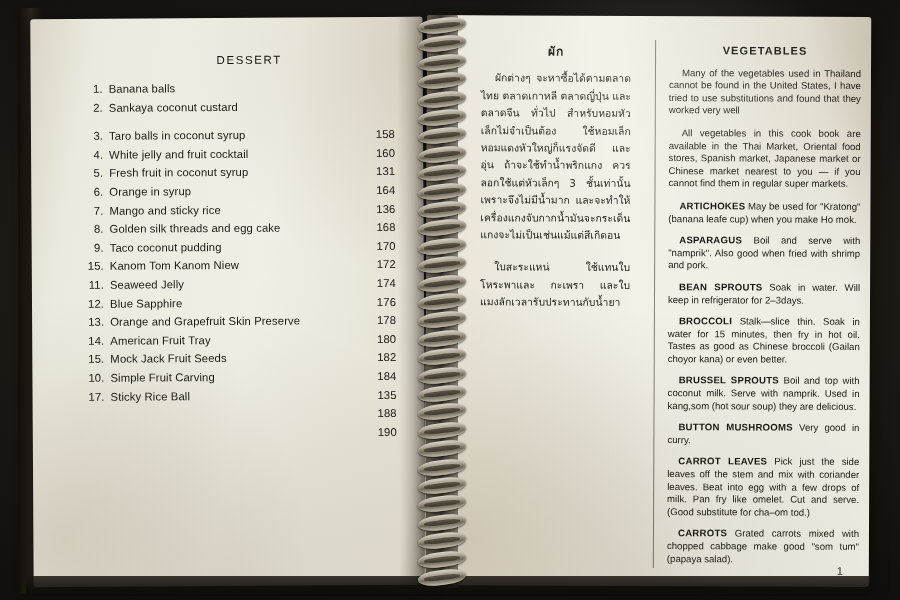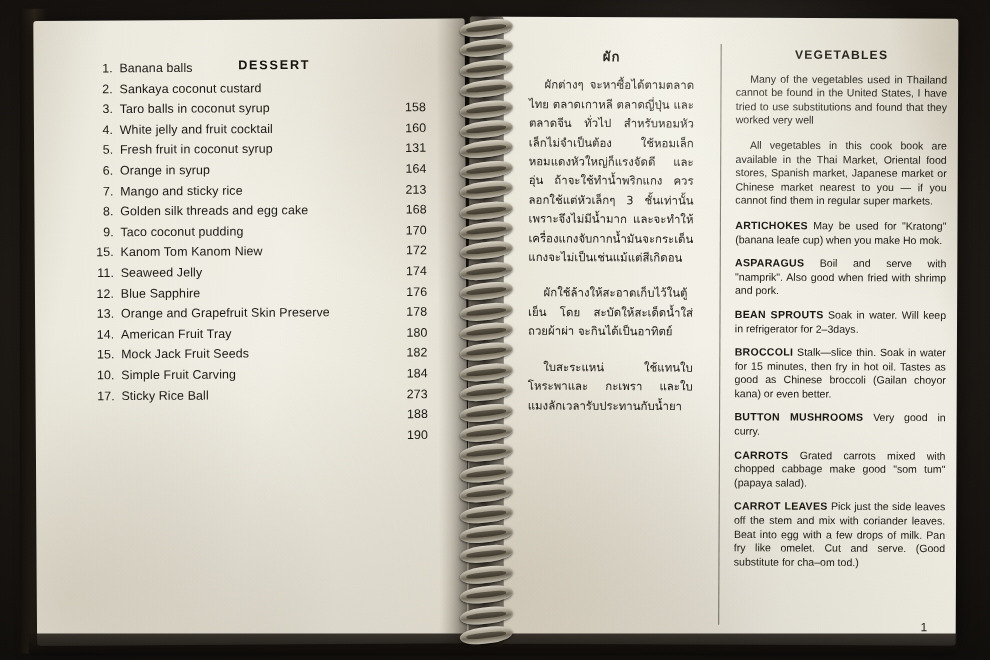--- a/index.html
+++ b/index.html
@@ -122,21 +122,21 @@
     position: absolute;
     color: #1d1b16;
   }
 
   
   .dessert-title {
     position: absolute;
     left: 186px;
     top: 36px;
     font-size: 11.5px;
-    font-weight: bold;
+    font-weight: normal;
     letter-spacing: 1.6px;
     color: #16140f;
   }
   .index-list {
     position: absolute;
     left: 46px;
     top: 38px;
     width: 318px;
     list-style: none;
     margin: 0;
@@ -155,23 +155,24 @@
     text-align: right;
     padding-right: 6px;
     flex: none;
   }
   .idx-label {
     flex: 1 1 auto;
     white-space: nowrap;
   }
   .idx-page {
     width: 34px;
-    text-align: center;
+    text-align: right;
     flex: none;
     padding-left: 8px;
+    margin-top: 36px;
   }
 
   
   .thai-col {
     left: 468px;
     top: 38px;
     width: 150px;
     font-family: "DejaVu Sans", sans-serif;
     font-size: 10.4px;
     line-height: 17.4px;
@@ -210,20 +211,21 @@
   .veg-intro {
     margin: 0 0 10px 0;
     text-indent: 13px;
   }
   .veg-entry {
     margin: 0 0 9px 0;
   }
   .veg-name {
     font-weight: bold;
     letter-spacing: 0.25px;
+    margin-left: 11px;
   }
   .column-rule {
     position: absolute;
     left: 636px;
     top: 26px;
     width: 1px;
     height: 528px;
     background: rgba(40,34,24,0.55);
   }
   .page-number {
@@ -301,21 +303,21 @@
             <span class="idx-page">131</span>
           </li>
           <li class="index-row">
             <span class="idx-num">6.</span>
             <span class="idx-label">Orange in syrup</span>
             <span class="idx-page">164</span>
           </li>
           <li class="index-row">
             <span class="idx-num">7.</span>
             <span class="idx-label">Mango and sticky rice</span>
-            <span class="idx-page">213</span>
+            <span class="idx-page">136</span>
           </li>
           <li class="index-row">
             <span class="idx-num">8.</span>
             <span class="idx-label">Golden silk threads  and  egg cake</span>
             <span class="idx-page">168</span>
           </li>
           <li class="index-row">
             <span class="idx-num">9.</span>
             <span class="idx-label">Taco coconut  pudding</span>
             <span class="idx-page">170</span>
@@ -351,21 +353,21 @@
             <span class="idx-page">182</span>
           </li>
           <li class="index-row">
             <span class="idx-num">10.</span>
             <span class="idx-label">Simple Fruit Carving</span>
             <span class="idx-page">184</span>
           </li>
           <li class="index-row">
             <span class="idx-num">17.</span>
             <span class="idx-label">Sticky Rice Ball</span>
-            <span class="idx-page">273</span>
+            <span class="idx-page">135</span>
           </li>
           <li class="index-row">
             <span class="idx-num"></span>
             <span class="idx-label"></span>
             <span class="idx-page">188</span>
           </li>
           <li class="index-row">
             <span class="idx-num"></span>
             <span class="idx-label"></span>
             <span class="idx-page">190</span>
@@ -374,41 +376,41 @@
       <div class="page-edge-shadow-l"></div>
     </div>
 
     <div class="page page-right">
       <div class="page-stain"></div>
 
       <div class="col thai-col" style="left:54px; top:28px;">
         <div class="thai-head">ผัก</div>
         <div id="thai-body">
             <p class="thai-p">ผักต่างๆ จะหาซื้อได้ตามตลาดไทย ตลาดเกาหลี ตลาดญี่ปุ่น และตลาดจีน ทั่วไป สำหรับหอมหัวเล็กไม่จำเป็นต้อง ใช้หอมเล็ก หอมแดงหัวใหญ่ก็แรงจัดดี และอุ่น ถ้าจะใช้ทำน้ำพริกแกง ควรลอกใช้แต่หัวเล็กๆ 3 ชั้นเท่านั้น เพราะจึงไม่มีน้ำมาก และจะทำให้เครื่องแกงจับกากน้ำมันจะกระเด็น แกงจะไม่เป็นเช่นแม้แต่สีเกิดอน</p>
-            <p class="thai-p">ผักใช้ล้างให้สะอาดเก็บไว้ในตู้เย็น โดย สะบัดให้สะเด็ดน้ำใส่ถวยผ้าผ่า จะกินได้เป็นอาทิตย์</p>
             <p class="thai-p">ใบสะระแหน่ ใช้แทนใบโหระพาและ กะเพรา และใบแมงลักเวลารับประทานกับน้ำยา</p>
           </div>
       </div>
 
       <div class="column-rule" style="left:228px; top:24px;"></div>
 
       <div class="col veg-col" style="left:242px; top:28px;">
         <div class="veg-head">VEGETABLES</div>
         <div id="veg-intro">
             <p class="veg-intro">Many of the vegetables used in Thailand cannot be found in the United States, I have tried to use substitutions and found that they worked very well</p>
             <p class="veg-intro">All vegetables in this cook book are available in the Thai Market, Oriental food stores, Spanish market, Japanese market or Chinese market nearest to you — if you cannot find them in regular super markets.</p>
           </div>
         <div id="veg-entries">
             <p class="veg-entry"><span class="veg-name">ARTICHOKES</span><span> May be used for "Kratong" (banana leafe cup) when you make Ho mok.</span></p>
             <p class="veg-entry"><span class="veg-name">ASPARAGUS</span><span> Boil and serve with "namprik". Also good when fried with shrimp and pork.</span></p>
             <p class="veg-entry"><span class="veg-name">BEAN  SPROUTS</span><span> Soak in water. Will keep in refrigerator for 2–3days.</span></p>
             <p class="veg-entry"><span class="veg-name">BROCCOLI</span><span> Stalk—slice thin.  Soak in water for 15 minutes, then fry in hot oil.  Tastes as good as Chinese broccoli (Gailan choyor kana) or even better.</span></p>
+            <p class="veg-entry"><span class="veg-name">BRUSSEL SPROUTS</span><span> Boil and top with coconut milk.  Serve with namprik.  Used in kang,som (hot sour soup) they are delicious.</span></p>
             <p class="veg-entry"><span class="veg-name">BUTTON MUSHROOMS</span><span> Very good in curry.</span></p>
+            <p class="veg-entry"><span class="veg-name">CARROT LEAVES</span><span> Pick just the side leaves off the stem and mix with coriander leaves.  Beat into egg with a few drops of milk.  Pan fry like omelet.  Cut and serve.  (Good substitute for cha–om tod.)</span></p>
             <p class="veg-entry"><span class="veg-name">CARROTS</span><span> Grated carrots mixed with chopped cabbage make good "som tum" (papaya salad).</span></p>
-            <p class="veg-entry"><span class="veg-name">CARROT LEAVES</span><span> Pick just the side leaves off the stem and mix with coriander leaves.  Beat into egg with a few drops of milk.  Pan fry like omelet.  Cut and serve.  (Good substitute for cha–om tod.)</span></p>
           </div>
       </div>
 
       <div class="page-number" style="left:412px; top:548px;">1</div>
       <div class="page-edge-shadow-r"></div>
     </div>
 
     <div class="spiral">
       <div class="spiral-gutter"></div>
       <div id="coils">

